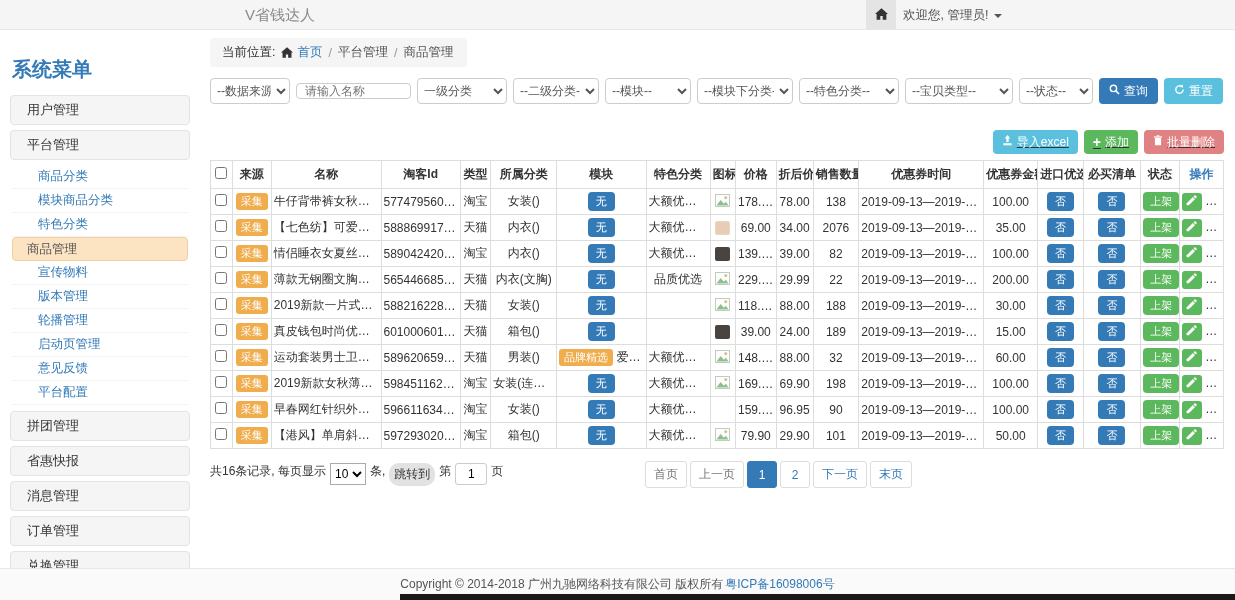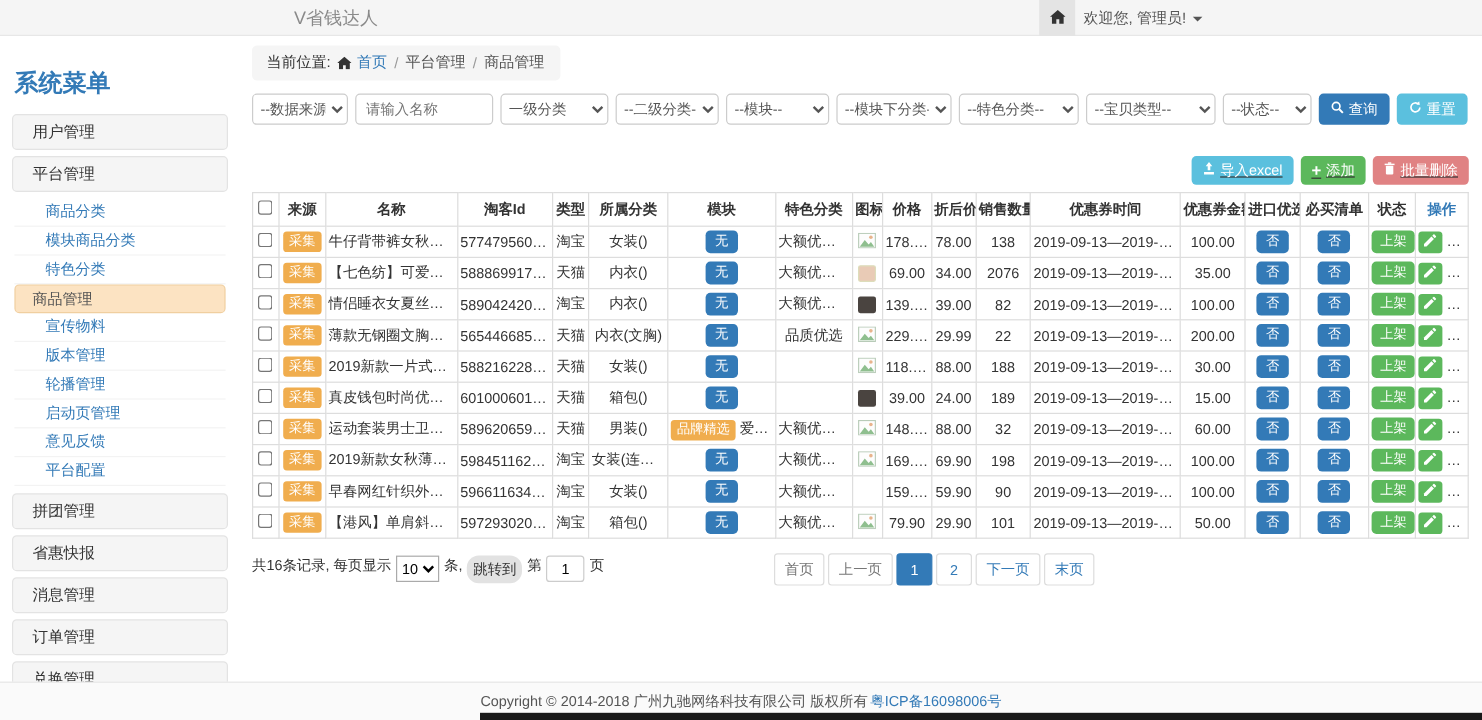--- a/index.html
+++ b/index.html
@@ -34,21 +34,21 @@
   .breadcrumb { display:inline-flex; align-items:center; gap:6px; background:#f5f5f5;
     border-radius:4px; padding:6px 14px 6px 12px; font-size:12.5px; color:#333; }
   .breadcrumb .home-link { color:#337ab7; cursor:pointer; }
   .breadcrumb .bc-sep { color:#999; }
   .breadcrumb .bc-item { color:#555; }
   .breadcrumb .bc-home-ic { color:#333; display:inline-flex; margin-right:-2px; }
   
   .filter-bar { margin-top:11px; display:flex; align-items:center; gap:6px; }
   .filter-bar select { height:26px; border:1px solid #ccc; border-radius:4px; background:#fff;
     color:#555; font-size:12px; padding:0 2px; font-family:inherit; }
-  .filter-bar input { height:26px; border:1px solid #ccc; border-radius:4px; padding:0 8px;
+  .filter-bar input { height:16px; border:1px solid #ccc; border-radius:4px; padding:0 8px;
     font-size:12px; color:#555; font-family:inherit; }
   .btn { display:inline-flex; align-items:center; justify-content:center; gap:4px; border:none;
     border-radius:4px; color:#fff; font-size:12px; cursor:pointer; font-family:inherit; white-space:nowrap; }
   .btn-primary { background:#337ab7; }
   .btn-info { background:#5bc0de; }
   .btn-success { background:#5cb85c; }
   .btn-salmon { background:#e08283; }
   .filter-bar .btn { height:26px; padding:0 10px; }
   
   .toolbar { margin-top:26px; display:flex; justify-content:flex-end; gap:6px;text-decoration:underline; }
@@ -525,21 +525,21 @@
           <td><input type="checkbox" style=""></td>
           <td><span class="badge badge-orange">采集</span></td>
           <td>早春网红针织外套女春...</td>
           <td>596611634525</td>
           <td>淘宝</td>
           <td>女装()</td>
           <td><span class="badge badge-blue">无</span></td>
           <td>大额优惠券</td>
           <td></td>
           <td>159.90</td>
-          <td>59.90</td>
+          <td>96.95</td>
           <td>90</td>
           <td>2019-09-13—2019-09-17</td>
           <td>100.00</td>
           <td><span class="badge badge-blue">否</span></td>
           <td><span class="badge badge-blue">否</span></td>
           <td><span class="badge badge-green">上架</span></td>
           <td><button class="mini-btn mini-green">
               <span><svg width="11" height="11" viewBox="0 0 16 16">
                   <path d="M1 15 v-3 L10 3 l3 3 -9 9 z" fill="currentColor"></path>
                   <path d="M11 2 l2-2 3 3 -2 2 z" fill="currentColor"></path>

